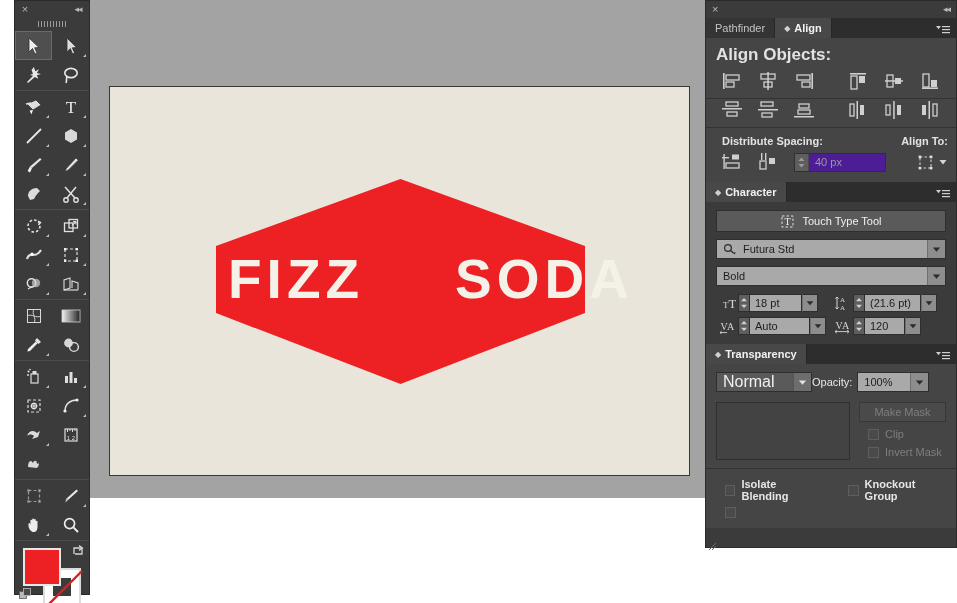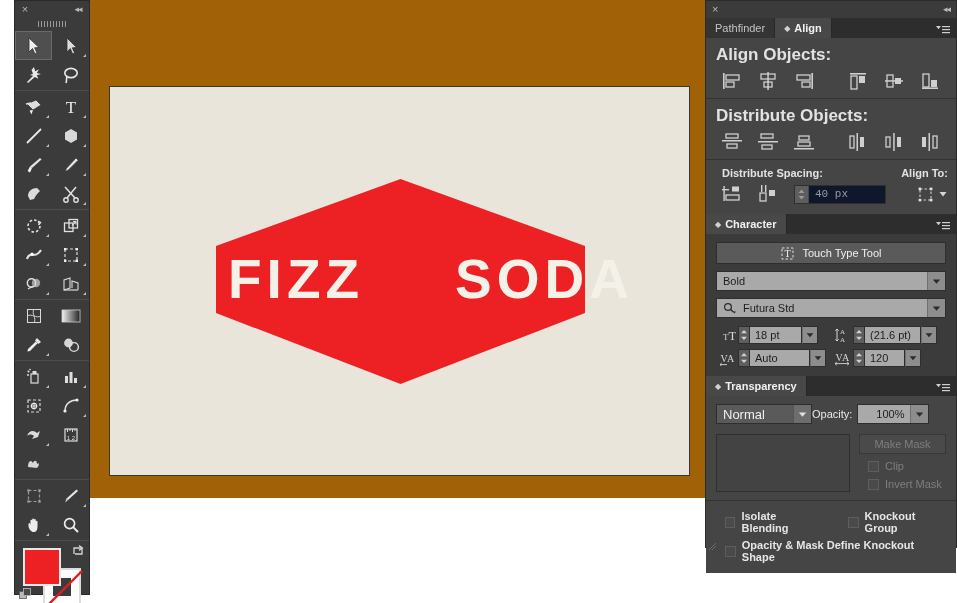--- a/index.html
+++ b/index.html
@@ -62,21 +62,21 @@
     position: absolute; left: 8px; top: 8px; width: 18px; height: 18px; background: #3b3b3b;
   }
   #stroke-none-line {
     position: absolute; left: 0; top: 0; width: 38px; height: 38px; overflow: hidden;
   }
   #swap-arrow { position: absolute; right: 4px; top: 2px; width: 14px; height: 14px; }
   #default-sw { position: absolute; left: 4px; top: 46px; width: 14px; height: 14px; }
 
   
   #canvas {
-    position: absolute; left: 90px; top: 0; width: 615px; height: 498px; background: #a16207;
+    position: absolute; left: 90px; top: 0; width: 615px; height: 498px; background: #a3a3a3;
   }
   #artboard {
     position: absolute; left: 19px; top: 86px; width: 581px; height: 390px;
     background: #EAE5DA; border: 1px solid #3a3632;
   }
   #logo { position: absolute; left: 0; top: 0; width: 581px; height: 390px; }
 
   
   #dock {
     position: absolute; left: 705px; top: 0; width: 252px; height: 548px;
@@ -109,21 +109,21 @@
   .ibtn {
     width: 36px; height: 22px; display: flex; align-items: center; justify-content: center;
   }
   .spacer-flex { flex: 1; }
 
   .hsep { height: 1px; background: #333333; }
 
   .spacing-row { display: flex; align-items: center; padding: 2px 8px 9px 8px; }
   .num-field {
     display: flex; align-items: center; height: 19px; width: 92px;
-    background: #0f172a; border: 1px solid #2f2f2f; margin-left: 8px; font-family: Liberation Mono, monospace;
+    background: #4c1d95; border: 1px solid #2f2f2f; margin-left: 8px;
   }
   .num-stepper {
     width: 14px; height: 17px; background: #5e5e5e; display: flex; flex-direction: column;
     align-items: center; justify-content: center; border-right: 1px solid #4a4a4a;
   }
   .num-val { font-size: 11px; color: #9a9a9a; padding-left: 6px; }
   .alignto-label { font-size: 11px; color: #e2e2e2; font-weight: bold; padding-left: 8px; }
   .alignto-btn { display: flex; align-items: center; }
 
   
@@ -161,29 +161,29 @@
     width: 16px; height: 18px; background: #8d8d8d; border: 1px solid #2e2e2e; border-left: 1px solid #6f6f6f;
     display: flex; align-items: center; justify-content: center;
   }
 
   
   .tr-row1 { display: flex; align-items: center; padding: 8px 10px 0 10px; }
   .blend-fld {
     width: 96px; height: 20px; background: #5a5a5a; border: 1px solid #2e2e2e;
     display: flex; align-items: center; position: relative;
   }
-  .blend-fld .t { font-size: 13px; color: #f0f0f0; padding-left: 6px; }
+  .blend-fld .t { font-size: 16px; color: #f0f0f0; padding-left: 6px; }
   .blend-fld .dd {
     position: absolute; right: 0; top: 0; width: 18px; height: 18px;
     background: #6d6d6d; border-left: 1px solid #555; display: flex; align-items: center; justify-content: center;
   }
   .op-label { font-size: 11px; color: #e8e8e8; margin-left: 0; }
   .op-fld {
     width: 72px; height: 20px; background: #a9a9a9; border: 1px solid #2e2e2e;
-    margin-left: 5px; display: flex; align-items: center; position: relative; padding-left: 12px;
+    margin-left: 5px; display: flex; align-items: center; position: relative;
   }
   .op-fld .t { font-size: 11px; color: #1d1d1d; padding-left: 6px; }
   .op-fld .dd {
     position: absolute; right: 0; top: 0; width: 18px; height: 18px;
     background: #8d8d8d; border-left: 1px solid #6f6f6f; display: flex; align-items: center; justify-content: center;
   }
 
   .mask-area { display: flex; padding: 10px 10px 8px 10px; }
   .thumb-box { width: 134px; height: 58px; background: #434343; border: 1px solid #2f2f2f; }
   .mask-right { flex: 1; padding-left: 9px; }
@@ -586,21 +586,20 @@
           <svg width="22" height="20" viewBox="0 0 22 20">
               <rect x="3" y="16.4" width="16" height="1.6" fill="#cfcfcf"></rect>
               <rect x="4" y="3" width="6" height="13" fill="none" stroke="#cfcfcf" stroke-width="1.3"></rect>
               <rect x="12" y="9" width="6" height="7" fill="#cfcfcf"></rect>
             </svg>
         </div>
       </div>
 
       <div class="hsep"></div>
 
-      <div class="sec-label">Distribute Objects:</div>
       <div class="icon-row">
         <div class="ibtn">
           <svg width="22" height="20" viewBox="0 0 22 20">
               <rect x="5" y="2" width="12" height="4" fill="none" stroke="#cfcfcf" stroke-width="1.3"></rect>
               <rect x="1" y="8" width="20" height="1.5" fill="#cfcfcf"></rect>
               <rect x="6" y="12" width="10" height="4" fill="none" stroke="#cfcfcf" stroke-width="1.3"></rect>
             </svg>
         </div>
         <div class="ibtn">
           <svg width="22" height="20" viewBox="0 0 22 20">
@@ -708,37 +707,37 @@
     <div class="char-strip">
       <div class="touch-btn">
         <svg width="15" height="15" viewBox="0 0 15 15">
             <rect x="2" y="2" width="11" height="11" fill="none" stroke="#e0e0e0" stroke-width="1" stroke-dasharray="2.5 2"></rect>
             <text x="7.5" y="11.4" font-size="10" fill="#f0f0f0" text-anchor="middle" font-family="Liberation Serif, serif">T</text>
           </svg>
         <span>Touch Type Tool</span>
       </div>
 
       <div class="fld">
-        <span class="txt">Bold</span>
-        <span class="ddbtn">
-          <svg width="9" height="7" viewBox="0 0 9 7">
-              <path d="M0.8 1.6 L8.2 1.6 L4.5 5.8 Z" fill="#2b2b2b"></path>
-            </svg>
-        </span>
-      </div>
-
-      <div class="fld">
         <span class="srch">
           <svg width="14" height="12" viewBox="0 0 14 12">
               <circle cx="5" cy="5" r="3.4" fill="none" stroke="#2c2c2c" stroke-width="1.2"></circle>
               <line x1="7.6" y1="7.6" x2="10.6" y2="10.2" stroke="#2c2c2c" stroke-width="1.3"></line>
               <path d="M10 9.5 L13 9.5 L11.5 11.4 Z" fill="#2c2c2c"></path>
             </svg>
         </span>
         <span class="txt">Futura Std</span>
+        <span class="ddbtn">
+          <svg width="9" height="7" viewBox="0 0 9 7">
+              <path d="M0.8 1.6 L8.2 1.6 L4.5 5.8 Z" fill="#2b2b2b"></path>
+            </svg>
+        </span>
+      </div>
+
+      <div class="fld">
+        <span class="txt">Bold</span>
         <span class="ddbtn">
           <svg width="9" height="7" viewBox="0 0 9 7">
               <path d="M0.8 1.6 L8.2 1.6 L4.5 5.8 Z" fill="#2b2b2b"></path>
             </svg>
         </span>
       </div>
 
       <div class="metrics">
         <div class="metric">
           <span class="metric-ico">
@@ -895,21 +894,20 @@
             <span class="cb"></span>
             <span class="lbl bright">Isolate Blending</span>
           </div>
           <div class="cbrow">
             <span class="cb"></span>
             <span class="lbl bright">Knockout Group</span>
           </div>
         </div>
         <div class="cbrow">
           <span class="cb"></span>
-          <span class="lbl bright">Opacity &amp; Mask Define Knockout Shape</span>
         </div>
       </div>
     </div>
 
     <div class="corner-grip">
       <svg width="8" height="8" viewBox="0 0 8 8">
           <path d="M0 7 L7 0 M3 7 L7 3" stroke="#6a6a6a" stroke-width="1"></path>
         </svg>
     </div>
   </div>

